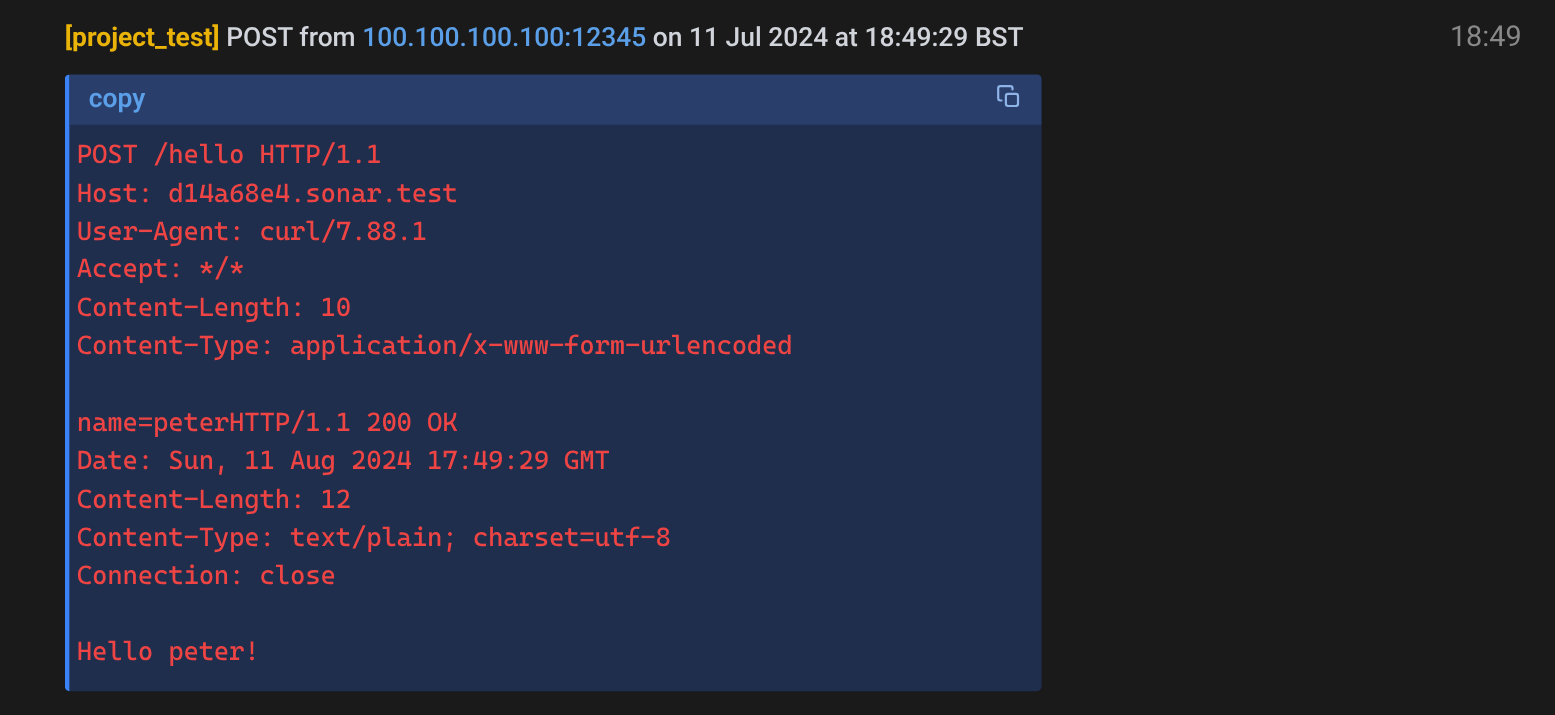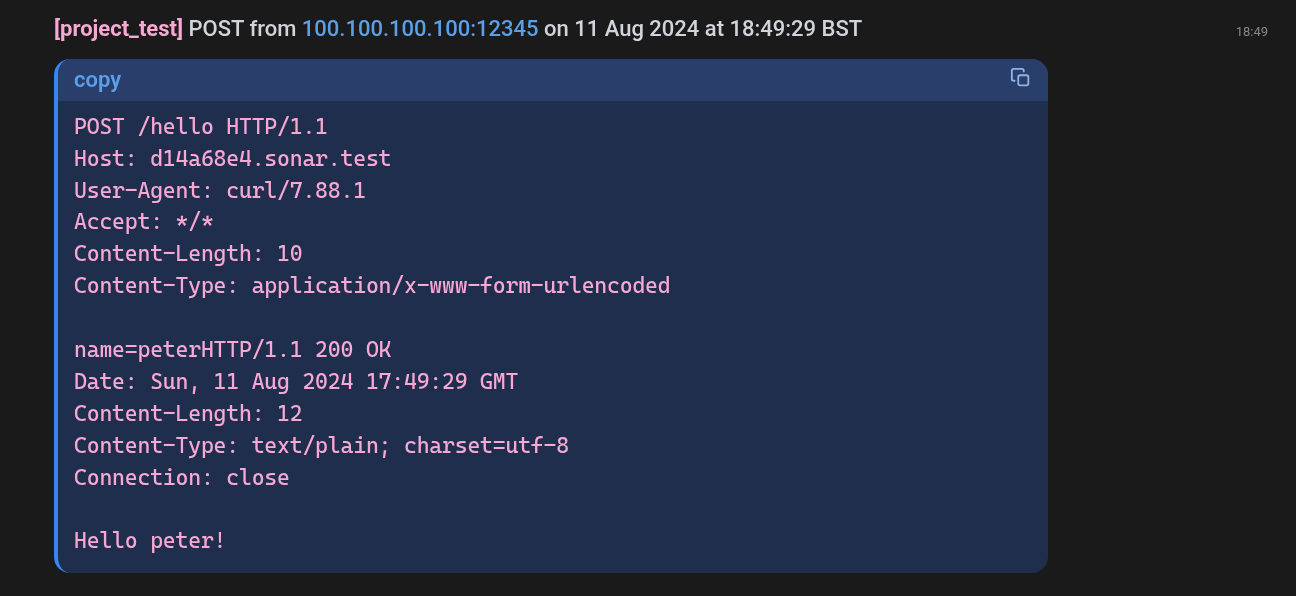--- a/index.html
+++ b/index.html
@@ -25,36 +25,36 @@
       margin-bottom: 14px;
       font-size: 22px;
       line-height: 1.4;
     }
     .header-left {
       color: #d1d5db;
       font-weight: 500;
     }
     .header-left .bold {
       font-weight: 700;
-      color: #f9a8d4;
+      color: #eab308;
     }
     .header-left .link {
       color: #5b9fe8;
       text-align: center;
     }
     .timestamp {
       color: #888;
-      font-size: 13px;
+      font-size: 24px;
     }
     .code-block {
       background-color: #1f2e4d;
       border-left: 4px solid #3b82f6;
-      border-radius: 16px;
+      border-radius: 4px;
       overflow: hidden;
-      width: 994px;
+      width: 814px;
     }
     .code-header {
       background-color: #2a3e6b;
       padding: 8px 16px;
       display: flex;
       justify-content: space-between;
       align-items: center;
     }
     .copy-btn {
       color: #5b9fe8;
@@ -64,36 +64,36 @@
       background: none;
       border: none;
       font-family: inherit;
     }
     .copy-icon {
       color: #8fb3e8;
       width: 22px;
       height: 22px;
     }
     .code-content {
-      padding: 10px 16px 16px 16px;
+      padding: 10px 16px 16px 6px;
       font-family: "SF Mono", Monaco, "Cascadia Code", "Courier New", monospace;
       font-size: 22px;
       line-height: 1.45;
-      color: #f9a8d4;
+      color: #ef4444;
       white-space: pre;
       letter-spacing: -0.2px;
     }
   </style>
 </head>
 <body>
 
 <div class="message">
   <div class="header">
     <div class="header-left">
-      <span class="bold">[project_test]</span><span> POST from </span><span class="link">100.100.100.100:12345</span><span> on 11 Aug 2024 at 18:49:29 BST</span>
+      <span class="bold">[project_test]</span><span> POST from </span><span class="link">100.100.100.100:12345</span><span> on 11 Jul 2024 at 18:49:29 BST</span>
     </div>
     <div class="timestamp">18:49</div>
   </div>
 
   <div class="code-block">
     <div class="code-header">
       <button class="copy-btn">copy</button>
       <span>
         <svg class="copy-icon" viewBox="0 0 24 24" fill="none" stroke="currentColor" stroke-width="2" stroke-linecap="round" stroke-linejoin="round">
           <rect x="9" y="9" width="11" height="11" rx="2" ry="2"></rect>

